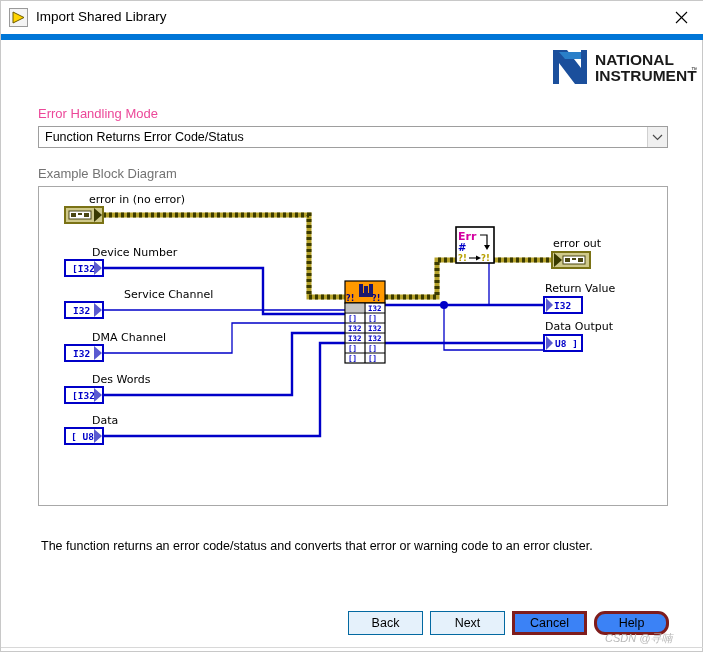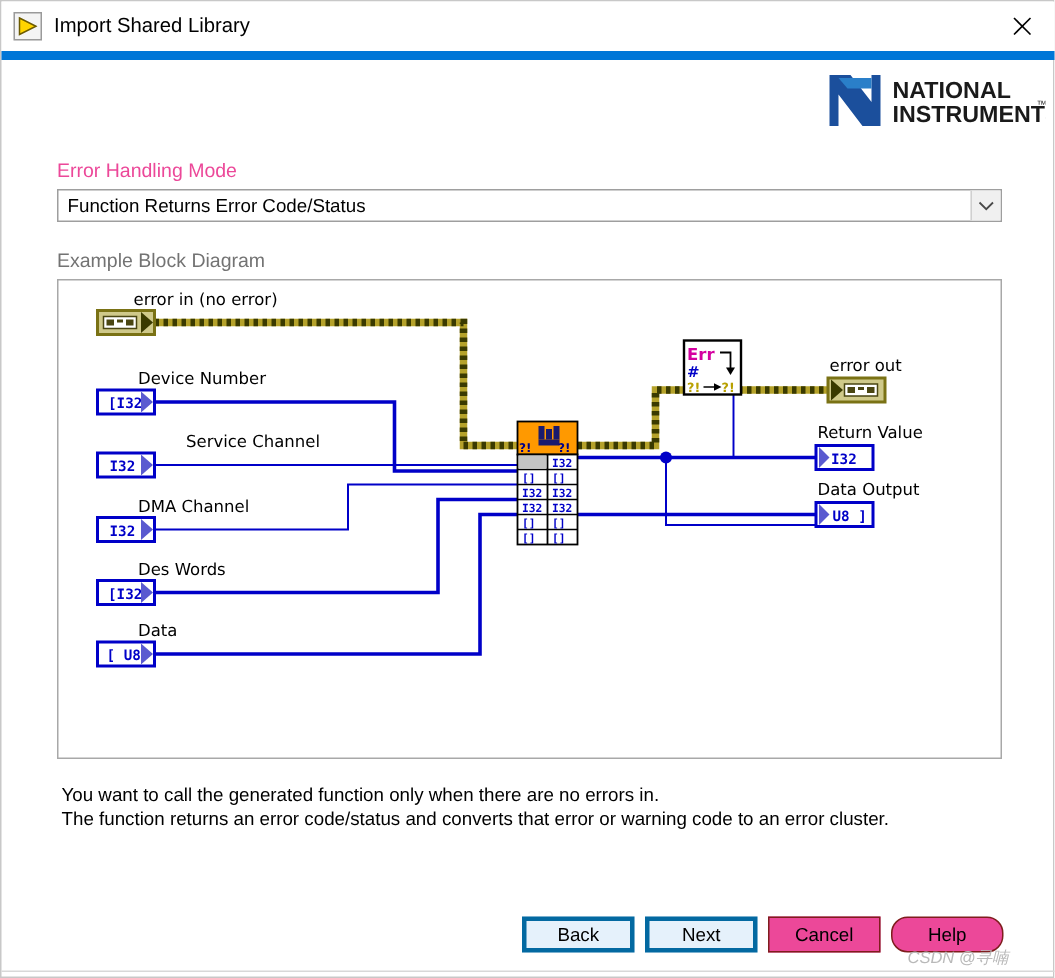--- a/index.html
+++ b/index.html
@@ -79,24 +79,24 @@
     font-size:11px;color:#000;white-space:nowrap;
   }
   
   #desc1{position:absolute;left:40px;top:522px;font-size:12.5px;color:#000;}
   #desc2{position:absolute;left:40px;top:538px;font-size:12.5px;color:#000;}
   
   .btn{
     position:absolute;top:610px;width:75px;height:24px;
     font-family:"Liberation Sans",sans-serif;font-size:12.5px;
     display:flex;align-items:center;justify-content:center;
-    box-sizing:border-box;cursor:pointer;background:#ec4899;
-    border:1px solid #7f1d1d;color:#000;
-  }
-  .btn.primary{background:#e5f1fb;border:3px solid #0369a1;}
+    box-sizing:border-box;cursor:pointer;background:#3b82f6;
+    border:3px solid #7f1d1d;color:#000;
+  }
+  .btn.primary{background:#e5f1fb;border:1px solid #0369a1;}
   #btn-back{left:347px;}
   #btn-next{left:429px;}
   #btn-cancel{left:511px;}
   #btn-help{left:593px;border-radius:11px;}
   #watermark{
     position:absolute;left:604px;top:630px;
     font-size:11px;color:#b9b9b9;white-space:nowrap;font-style:italic;
   }
   #bottom-rule{
     position:absolute;left:0;top:646px;width:703px;height:1px;background:#d8d8d8;
@@ -300,21 +300,20 @@
     <div class="dlabel" style="left:53px;top:59px;">Device Number</div>
     <div class="dlabel" style="left:53px;top:101px;margin-left:32px;">Service Channel</div>
     <div class="dlabel" style="left:53px;top:144px;">DMA Channel</div>
     <div class="dlabel" style="left:53px;top:186px;">Des Words</div>
     <div class="dlabel" style="left:53px;top:227px;">Data</div>
     <div class="dlabel" style="left:514px;top:50px;">error out</div>
     <div class="dlabel" style="left:506px;top:95px;">Return Value</div>
     <div class="dlabel" style="left:506px;top:133px;">Data Output</div>
   </div>
 
-  <div id="desc1">You want to call the generated function only when there are no errors in.</div>
   <div id="desc2">The function returns an error code/status and converts that error or warning code to an error cluster.</div>
 
   <div class="btn primary" id="btn-back">Back</div>
   <div class="btn primary" id="btn-next">Next</div>
   <div class="btn" id="btn-cancel">Cancel</div>
   <div class="btn" id="btn-help">Help</div>
 
   <div id="watermark">CSDN @寻喃</div>
   <div id="bottom-rule"></div>
 </div>

